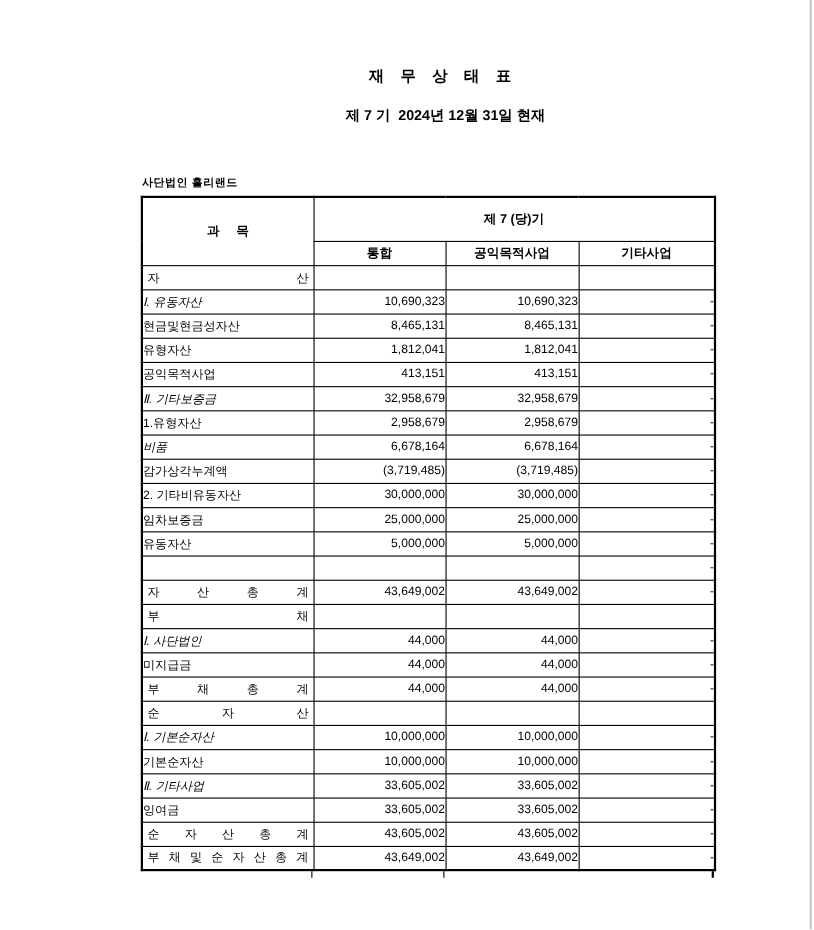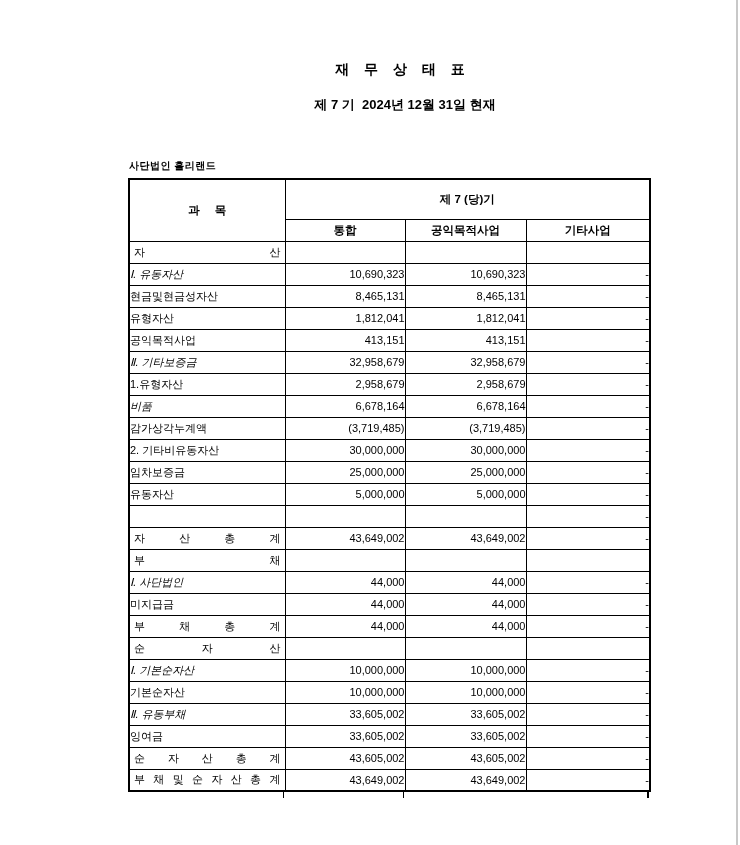--- a/index.html
+++ b/index.html
@@ -259,21 +259,21 @@
         <td class="num">10,000,000</td>
         <td class="num">-</td>
       </tr>
       <tr>
         <td class="acct ind4">기본순자산</td>
         <td class="num">10,000,000</td>
         <td class="num">10,000,000</td>
         <td class="num">-</td>
       </tr>
       <tr>
-        <td class="acct ind1">Ⅱ. 유동부채</td>
+        <td class="acct ind1">Ⅱ. 기타사업</td>
         <td class="num">33,605,002</td>
         <td class="num">33,605,002</td>
         <td class="num">-</td>
       </tr>
       <tr>
         <td class="acct ind4">잉여금</td>
         <td class="num">33,605,002</td>
         <td class="num">33,605,002</td>
         <td class="num">-</td>
       </tr>

